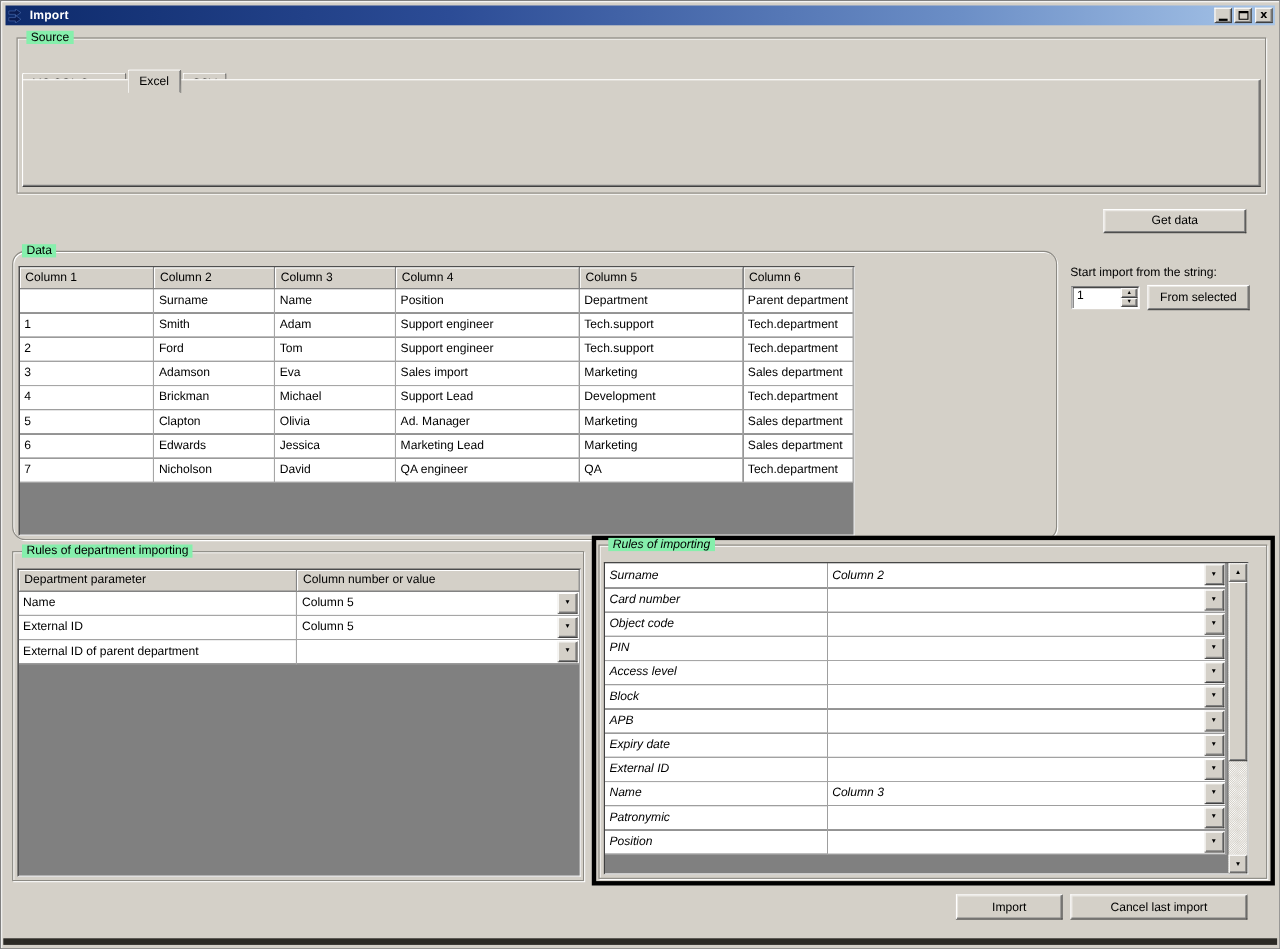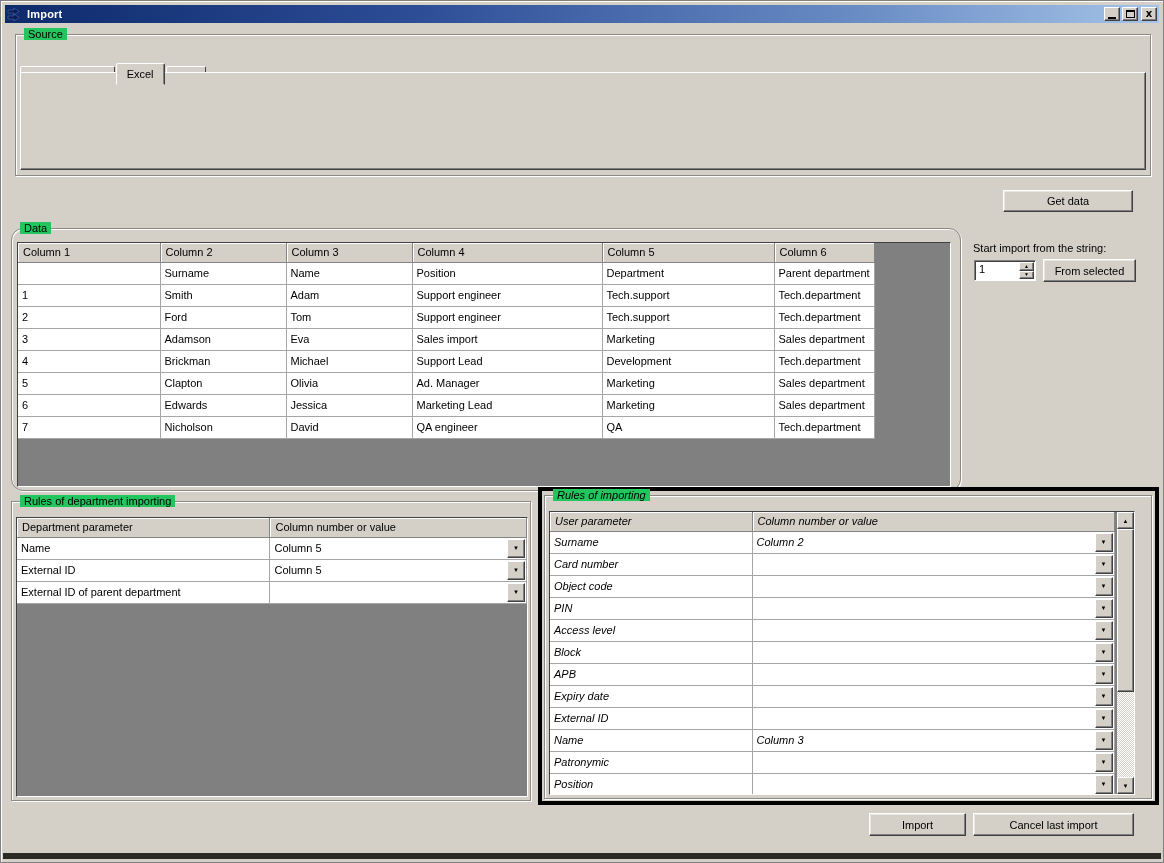--- a/index.html
+++ b/index.html
@@ -40,21 +40,21 @@
     box-shadow: inset -1px -1px 0 #808080, inset 1px 1px 0 #e9e7e2;
     font-size:11px; text-align:center; color:#000; cursor:default;
     font-family:inherit;
   }
   .groupbox {
     position:absolute;
     border:1px solid #8c8a84;
     box-shadow: inset 1px 1px 0 #ffffff, 1px 1px 0 #ffffff;
   }
   .gb-label {
-    position:absolute; top:-7px; left:8px; background:#22c55e; padding:0 4px;
+    position:absolute; top:-7px; left:8px; background:#86efac; padding:0 4px;
     font-size:11px; line-height:12px;
   }
   .sunken-gray {
     background:#d4d0c8; border:1px solid; border-color:#808080 #ffffff #ffffff #808080;
     box-shadow: inset 1px 1px 0 #404040;
   }
   
   .tabstrip { position:absolute; left:4px; top:16px; height:22px; display:flex; align-items:flex-end;margin-top:12px; }
   .tab {
     background:#d4d0c8; height:19px; line-height:18px; padding:0 8px;
@@ -184,21 +184,21 @@
       <div class="dd-btn">
           <span>▼</span>
         </div>
     </div>
   </div>
 
   <button class="btn" style="left:1002px; top:189px; width:130px; height:22px;">Get data</button>
 
   <div class="groupbox" style="left:10px; top:227px; width:950px; height:263px;border-radius:12px;">
     <span class="gb-label">Data</span>
-    <div class="grid-container" style="left:5px; top:13px; width:934px; height:245px;">
+    <div class="grid-container" style="left:5px; top:13px; width:760px; height:245px;">
       <table class="grid">
         <colgroup>
           <col style="width:142px">
             <col style="width:126px">
             <col style="width:126px">
           <col style="width:190px">
             <col style="width:172px">
             <col style="width:95px">
         </colgroup>
         <tbody>
@@ -341,24 +341,20 @@
   <div class="highlight-box" style="left:537px; top:486px; width:621px; height:318px;">
     <div class="groupbox" style="left:2px; top:4px; right:3px; bottom:2px;font-style:italic;">
       <span class="gb-label">Rules of importing</span>
       <div class="grid-container" style="left:4px; top:15px; width:586px; height:284px;">
         <table class="grid">
           <colgroup>
               <col style="width:202px">
               <col style="width:362px">
             </colgroup>
           <tbody>
-              <tr>
-            <th>User parameter</th>
-            <th>Column number or value</th>
-          </tr>
           <tr>
             <td>Surname</td>
             <td class="valcell">
               <span>Column 2</span>
               <span class="cell-dd">
                     <span>▼</span>
                   </span>
             </td>
           </tr>
           <tr>

